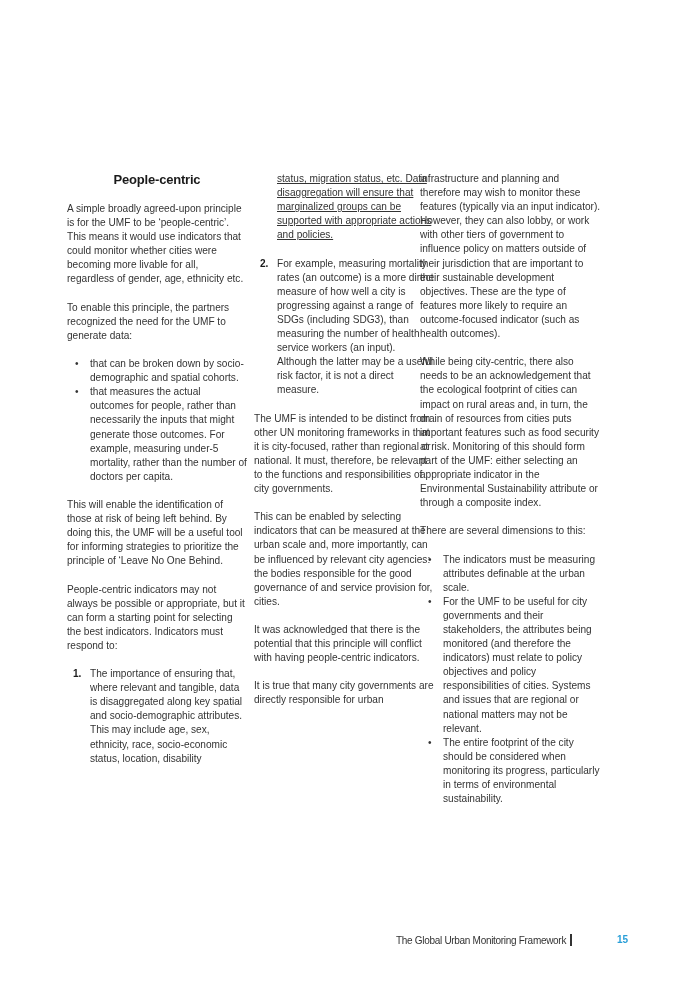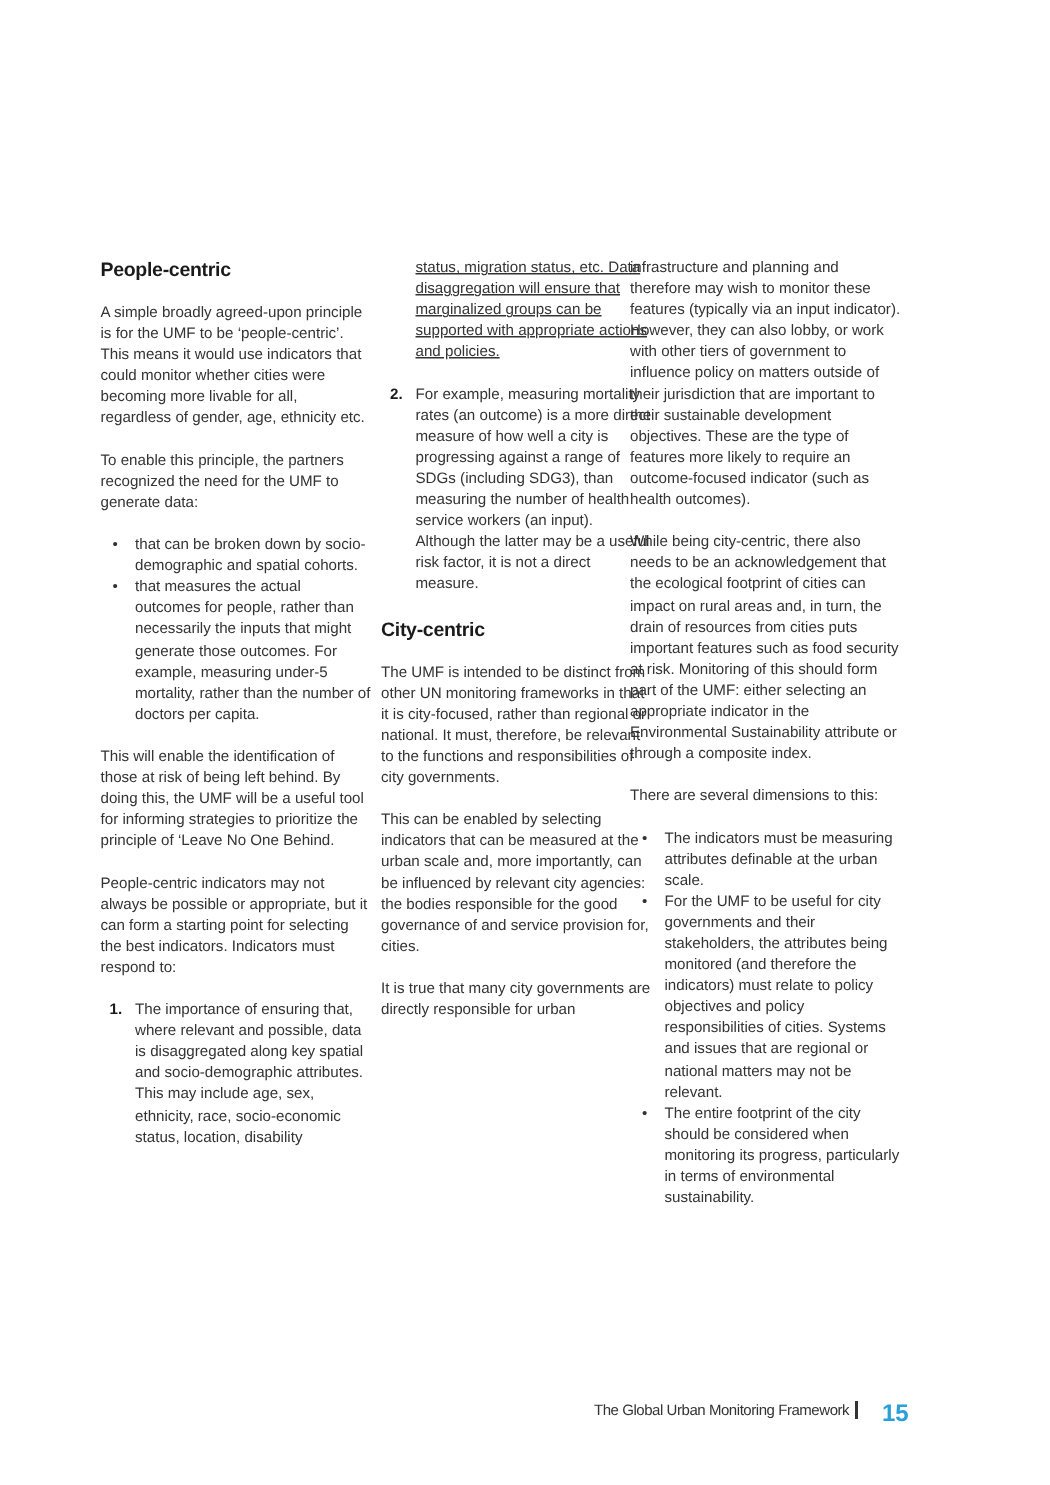--- a/index.html
+++ b/index.html
@@ -3,69 +3,69 @@
 <meta charset="utf-8">
 <style>
   html, body { margin: 0; padding: 0; background: #ffffff; }
   body { width: 700px; height: 990px; position: relative; overflow: hidden;
          font-family: "Liberation Sans", "DejaVu Sans", sans-serif; color: #333333; }
   .col { position: absolute; top: 172px; font-size: 10.1px; line-height: 14.1px; }
   .col1 { left: 67px; width: 180px; }
   .col2 { left: 254px; width: 182px; }
   .col3 { left: 420px; width: 182px; }
   h2 { font-family: "Liberation Sans", sans-serif; font-weight: bold; font-size: 13px;
-       color: #1a1a1a; margin: 0 0 14px 0; line-height: 16px; letter-spacing: -0.2px; }
+       color: #1a1a1a; margin: 0 0 14px 0; line-height: 16px; letter-spacing: -0.2px; text-align: center; }
   p { margin: 0 0 14.1px 0; }
   ul.bul { list-style: none; margin: 0 0 14.1px 0; padding: 0; }
   ul.bul li { position: relative; padding-left: 23px; margin: 0; }
   ul.bul li .dot { position: absolute; left: 8px; top: 0; }
   ol.num { list-style: none; margin: 0 0 14.1px 0; padding: 0; }
   ol.num li { position: relative; padding-left: 23px; }
   ol.num li .n { position: absolute; left: 6px; top: 0; font-weight: bold; color: #1a1a1a; }
   .cont { padding-left: 23px; margin-top: 0; text-decoration: underline; }
   .citysec { margin-top: 4px; }
   .footer { position: absolute; top: 935px; left: 396px; width: 230px; height: 14px;
             font-size: 10px; color: #333; }
   .footer .title { position: absolute; left: 0; top: 0; letter-spacing: -0.3px; }
   .footer .sep { position: absolute; left: 174px; top: -1px; width: 2px; height: 12px; background: #333; }
-  .footer .page { position: absolute; left: 192px; top: -1px; font-weight: bold; font-size: 16px; color: #2a9fd8; }
+  .footer .page { position: absolute; left: 221px; top: -1px; font-weight: bold; font-size: 10px; color: #2a9fd8; }
 </style>
 </head>
 <body>
 
 <div class="col col1">
   <h2>People-centric</h2>
   <p>A simple broadly agreed-upon principle is for the UMF to be ‘people-centric’. This means it would use indicators that could monitor whether cities were becoming more livable for all, regardless of gender, age, ethnicity etc.</p>
   <p>To enable this principle, the partners recognized the need for the UMF to generate data:</p>
   <ul class="bul">
     <li><span class="dot">•</span><span>that can be broken down by socio-demographic and spatial cohorts.</span></li>
     <li><span class="dot">•</span><span>that measures the actual outcomes for people, rather than necessarily the inputs that might generate those outcomes. For example, measuring under-5 mortality, rather than the number of doctors per capita.</span></li>
   </ul>
   <p>This will enable the identification of those at risk of being left behind. By doing this, the UMF will be a useful tool for informing strategies to prioritize the principle of ‘Leave No One Behind.</p>
   <p>People-centric indicators may not always be possible or appropriate, but it can form a starting point for selecting the best indicators. Indicators must respond to:</p>
   <ol class="num">
     <li>
       <span class="n">1.</span>
-      <div>The importance of ensuring that, where relevant and possible, data is disaggregated along key spatial and socio-demographic attributes.</div>
+      <div>The importance of ensuring that, where relevant and tangible, data is disaggregated along key spatial and socio-demographic attributes.</div>
       <div>This may include age, sex, ethnicity, race, socio-economic status, location, disability</div>
     </li>
   </ol>
 </div>
 
 <div class="col col2">
   <p class="cont">status, migration status, etc. Data disaggregation will ensure that marginalized groups can be supported with appropriate actions and policies.</p>
   <ol class="num">
     <li>
       <span class="n">2.</span>
       <div>For example, measuring mortality rates (an outcome) is a more direct measure of how well a city is progressing against a range of SDGs (including SDG3), than measuring the number of health service workers (an input). Although the latter may be a useful risk factor, it is not a direct measure.</div>
     </li>
   </ol>
-  <h2 class="citysec">City-centric</h2>
   <p>The UMF is intended to be distinct from other UN monitoring frameworks in that it is city-focused, rather than regional or national. It must, therefore, be relevant to the functions and responsibilities of city governments.</p>
   <p>This can be enabled by selecting indicators that can be measured at the urban scale and, more importantly, can be influenced by relevant city agencies: the bodies responsible for the good governance of and service provision for, cities.</p>
+  <p>It was acknowledged that there is the potential that this principle will conflict with having people-centric indicators.</p>
   <p>It is true that many city governments are directly responsible for urban</p>
 </div>
 
 <div class="col col3">
   <p>infrastructure and planning and therefore may wish to monitor these features (typically via an input indicator). However, they can also lobby, or work with other tiers of government to influence policy on matters outside of their jurisdiction that are important to their sustainable development objectives. These are the type of features more likely to require an outcome-focused indicator (such as health outcomes).</p>
   <p>While being city-centric, there also needs to be an acknowledgement that the ecological footprint of cities can impact on rural areas and, in turn, the drain of resources from cities puts important features such as food security at risk. Monitoring of this should form part of the UMF: either selecting an appropriate indicator in the Environmental Sustainability attribute or through a composite index.</p>
   <p>There are several dimensions to this:</p>
   <ul class="bul">
     <li><span class="dot">•</span><span>The indicators must be measuring attributes definable at the urban scale.</span></li>
     <li><span class="dot">•</span><span>For the UMF to be useful for city governments and their stakeholders, the attributes being monitored (and therefore the indicators) must relate to policy objectives and policy responsibilities of cities. Systems and issues that are regional or national matters may not be relevant.</span></li>

